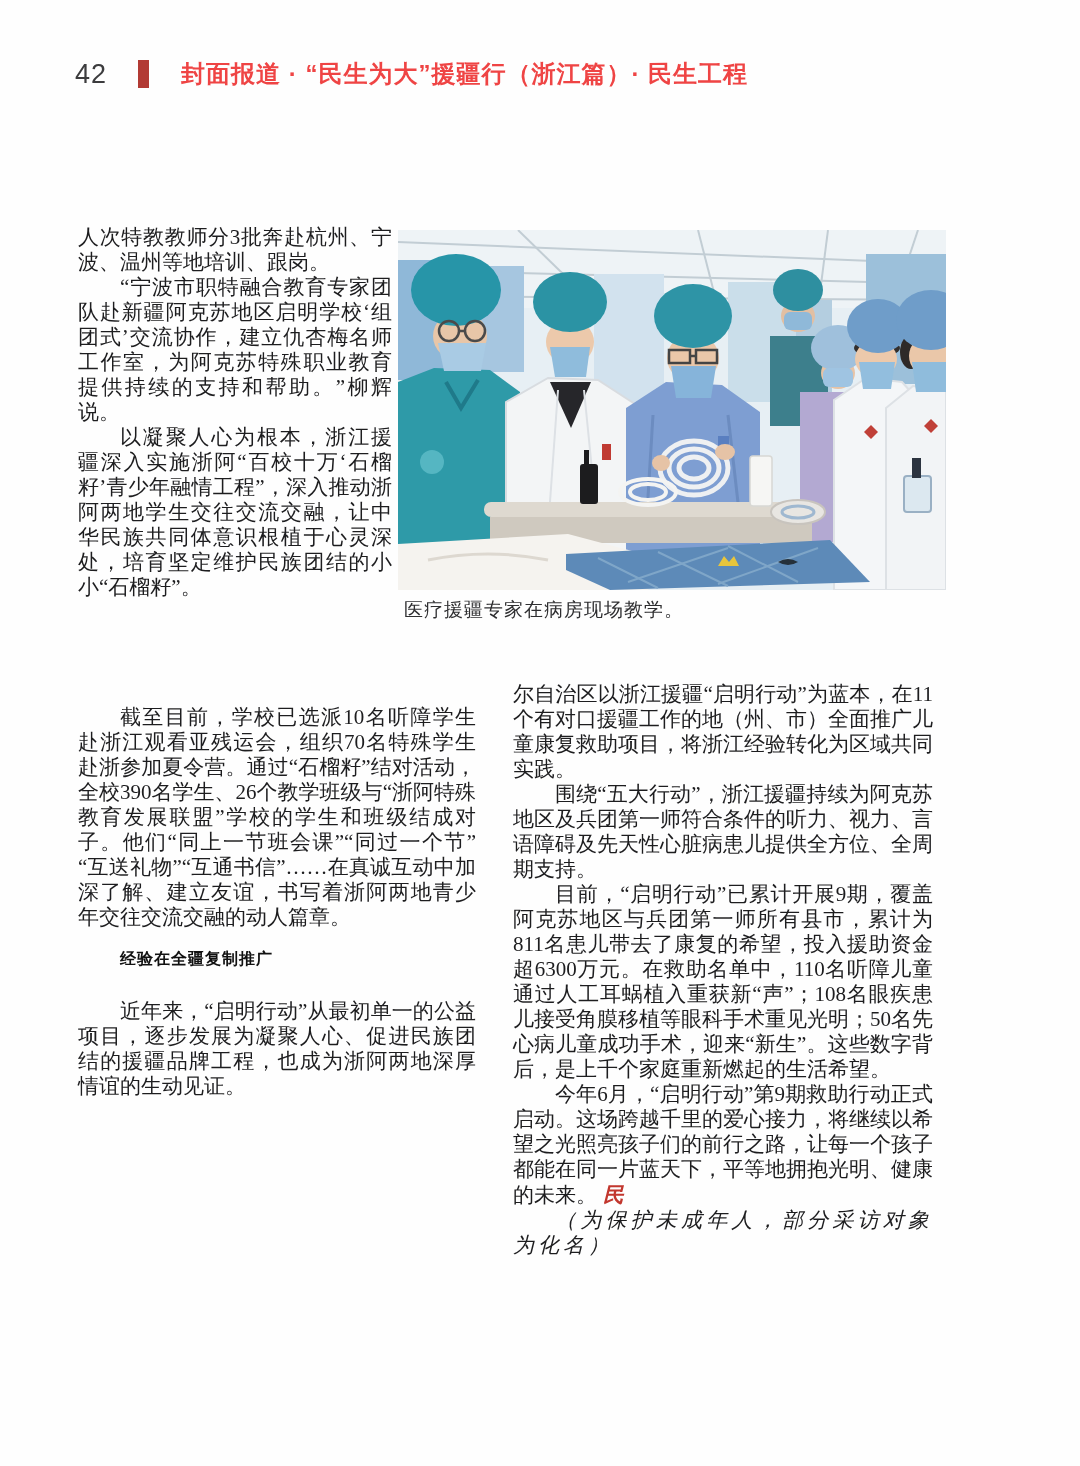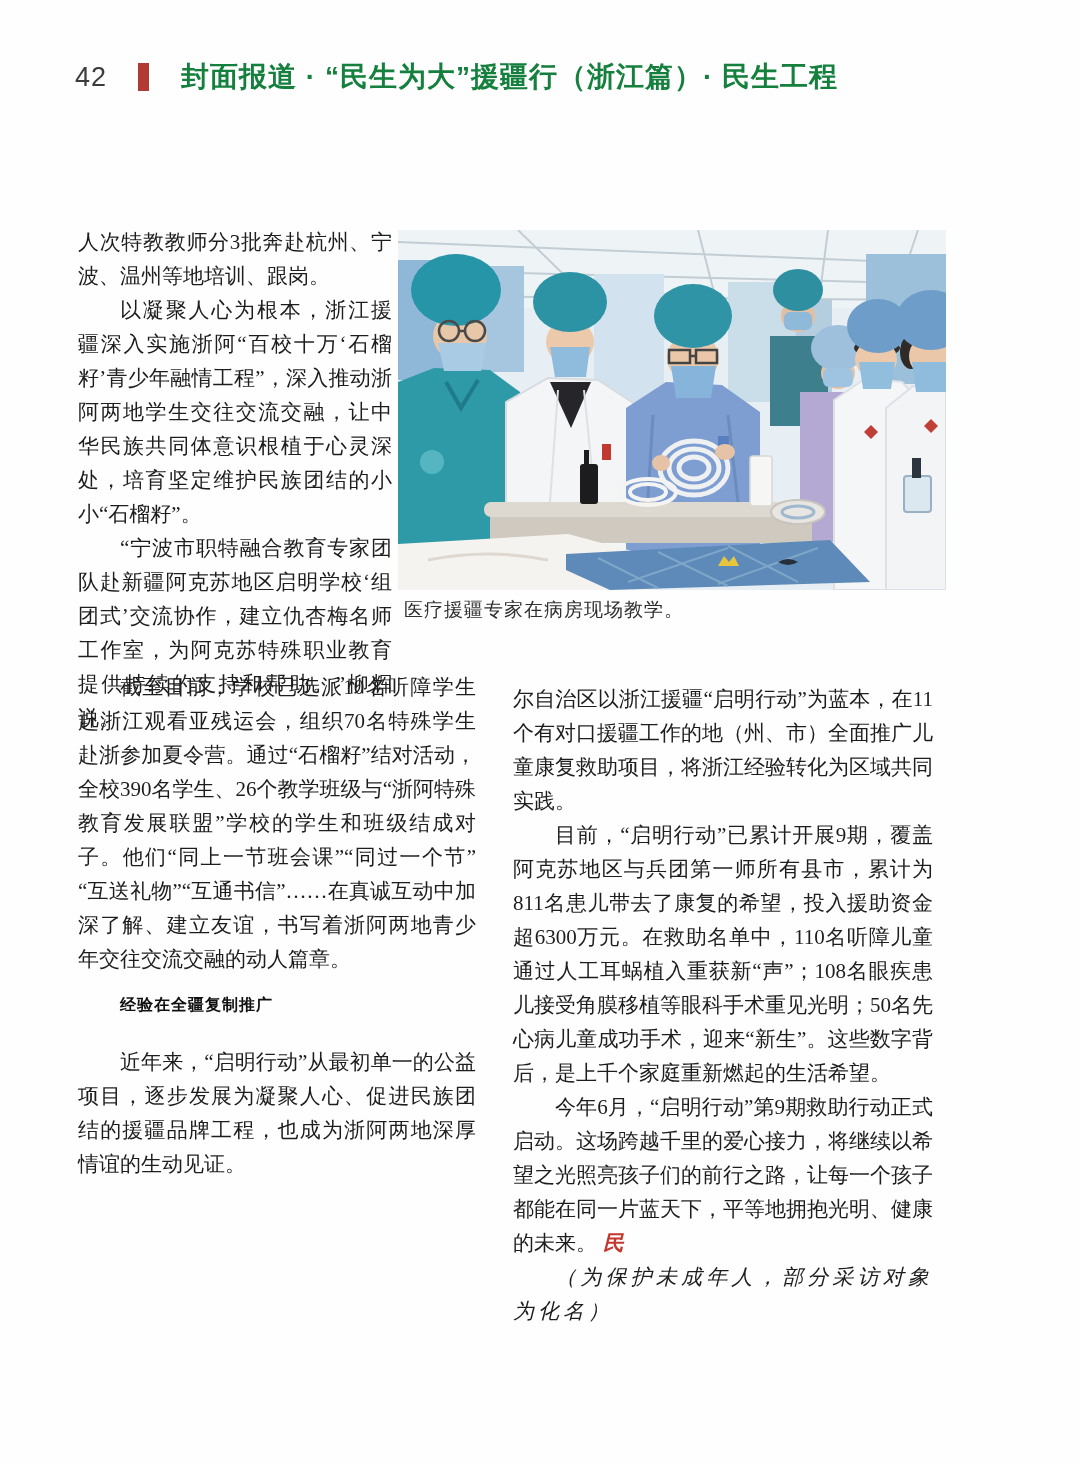--- a/index.html
+++ b/index.html
@@ -6,28 +6,28 @@
   body{width:1080px;height:1466px;position:relative;overflow:hidden;
        font-family:"Liberation Serif","DejaVu Serif",serif;color:#1d1d1f;}
   .page{position:absolute;inset:0;background:#fefefe;}
 
   
   .page-header{position:absolute;left:75px;top:58px;display:flex;align-items:center;gap:24px;}
   .page-number{font-family:"Liberation Sans","DejaVu Sans",sans-serif;
                font-size:27px;color:#3c3c3e;letter-spacing:1px;}
   .header-bar{display:inline-block;width:11px;height:28px;background:#b23a34;margin:0 8px 0 7px;}
   .header-title{font-family:"Liberation Sans","DejaVu Sans",sans-serif;
-                font-size:28px;font-weight:bold;color:#15803d;letter-spacing:1px;}
+                font-size:24px;font-weight:bold;color:#ef4444;letter-spacing:1px;}
 
   
   .col{position:absolute;text-align:justify;text-justify:inter-ideograph;}
-  .col p{margin:0;font-size:21px;line-height:34px;color:#1d1d1f;}
+  .col p{margin:0;font-size:21px;line-height:25px;color:#1d1d1f;}
   .col p.indent{text-indent:2em;}
   .col-top-left{left:78px;top:225px;width:314px;}
-  .col-bottom-left{left:78px;top:670px;width:398px;}
+  .col-bottom-left{left:78px;top:705px;width:398px;}
   .col-bottom-right{left:513px;top:682px;width:420px;}
 
   .section-heading{font-family:"Liberation Sans","DejaVu Sans",sans-serif;
                    font-size:16px;font-weight:bold;color:#111;
                    margin:19px 0 29px 0;padding-left:42px;letter-spacing:1px;}
 
   
   .photo-figure{position:absolute;left:398px;top:230px;width:548px;height:360px;
                 margin:0;overflow:hidden;background:#dfe9f0;}
   .photo-figure svg{display:block;}
@@ -45,22 +45,22 @@
 <div class="page">
 
   <header class="page-header">
     <span class="page-number">42</span>
     <span class="header-bar"></span>
     <span class="header-title">封面报道 · “民生为大”援疆行（浙江篇）· 民生工程</span>
   </header>
 
   <section class="col col-top-left">
     <p>人次特教教师分3批奔赴杭州、宁波、温州等地培训、跟岗。</p>
+    <p class="indent">“宁波市职特融合教育专家团队赴新疆阿克苏地区启明学校‘组团式’交流协作，建立仇杏梅名师工作室，为阿克苏特殊职业教育提供持续的支持和帮助。”柳辉说。</p>
     <p class="indent">以凝聚人心为根本，浙江援疆深入实施浙阿“百校十万‘石榴籽’青少年融情工程”，深入推动浙阿两地学生交往交流交融，让中华民族共同体意识根植于心灵深处，培育坚定维护民族团结的小小“石榴籽”。</p>
-    <p class="indent">“宁波市职特融合教育专家团队赴新疆阿克苏地区启明学校‘组团式’交流协作，建立仇杏梅名师工作室，为阿克苏特殊职业教育提供持续的支持和帮助。”柳辉说。</p>
   </section>
 
   <figure class="photo-figure">
     <svg width="548" height="360" viewBox="0 0 548 360" xmlns="http://www.w3.org/2000/svg">
 
       <rect x="0" y="0" width="548" height="360" fill="#e7eff4"></rect>
       <g stroke="#c2cdd4" stroke-width="2" fill="none">
         <rect x="0" y="0" width="548" height="78" fill="#eef3f6" stroke="none"></rect>
         <path d="M0,12 L548,34"></path>
           <path d="M0,40 L548,54"></path>
@@ -189,18 +189,19 @@
   <div class="photo-caption">医疗援疆专家在病房现场教学。</div>
 
   <section class="col col-bottom-left">
     <p class="indent">截至目前，学校已选派10名听障学生赴浙江观看亚残运会，组织70名特殊学生赴浙参加夏令营。通过“石榴籽”结对活动，全校390名学生、26个教学班级与“浙阿特殊教育发展联盟”学校的学生和班级结成对子。他们“同上一节班会课”“同过一个节”“互送礼物”“互通书信”……在真诚互动中加深了解、建立友谊，书写着浙阿两地青少年交往交流交融的动人篇章。</p>
     <h2 class="section-heading">经验在全疆复制推广</h2>
     <p class="indent">近年来，“启明行动”从最初单一的公益项目，逐步发展为凝聚人心、促进民族团结的援疆品牌工程，也成为浙阿两地深厚情谊的生动见证。</p>
   </section>
 
   <section class="col col-bottom-right">
     <p>尔自治区以浙江援疆“启明行动”为蓝本，在11个有对口援疆工作的地（州、市）全面推广儿童康复救助项目，将浙江经验转化为区域共同实践。</p>
+    <p class="indent">围绕“五大行动”，浙江援疆持续为阿克苏地区及兵团第一师符合条件的听力、视力、言语障碍及先天性心脏病患儿提供全方位、全周期支持。</p>
     <p class="indent">目前，“启明行动”已累计开展9期，覆盖阿克苏地区与兵团第一师所有县市，累计为811名患儿带去了康复的希望，投入援助资金超6300万元。在救助名单中，110名听障儿童通过人工耳蜗植入重获新“声”；108名眼疾患儿接受角膜移植等眼科手术重见光明；50名先心病儿童成功手术，迎来“新生”。这些数字背后，是上千个家庭重新燃起的生活希望。</p>
     <p class="indent"><span>今年6月，“启明行动”第9期救助行动正式启动。这场跨越千里的爱心接力，将继续以希望之光照亮孩子们的前行之路，让每一个孩子都能在同一片蓝天下，平等地拥抱光明、健康的未来。</span><span class="end-mark">民</span></p>
     <p class="indent note">（为保护未成年人，部分采访对象为化名）</p>
   </section>
 
 </div>
 
 </body></html>

